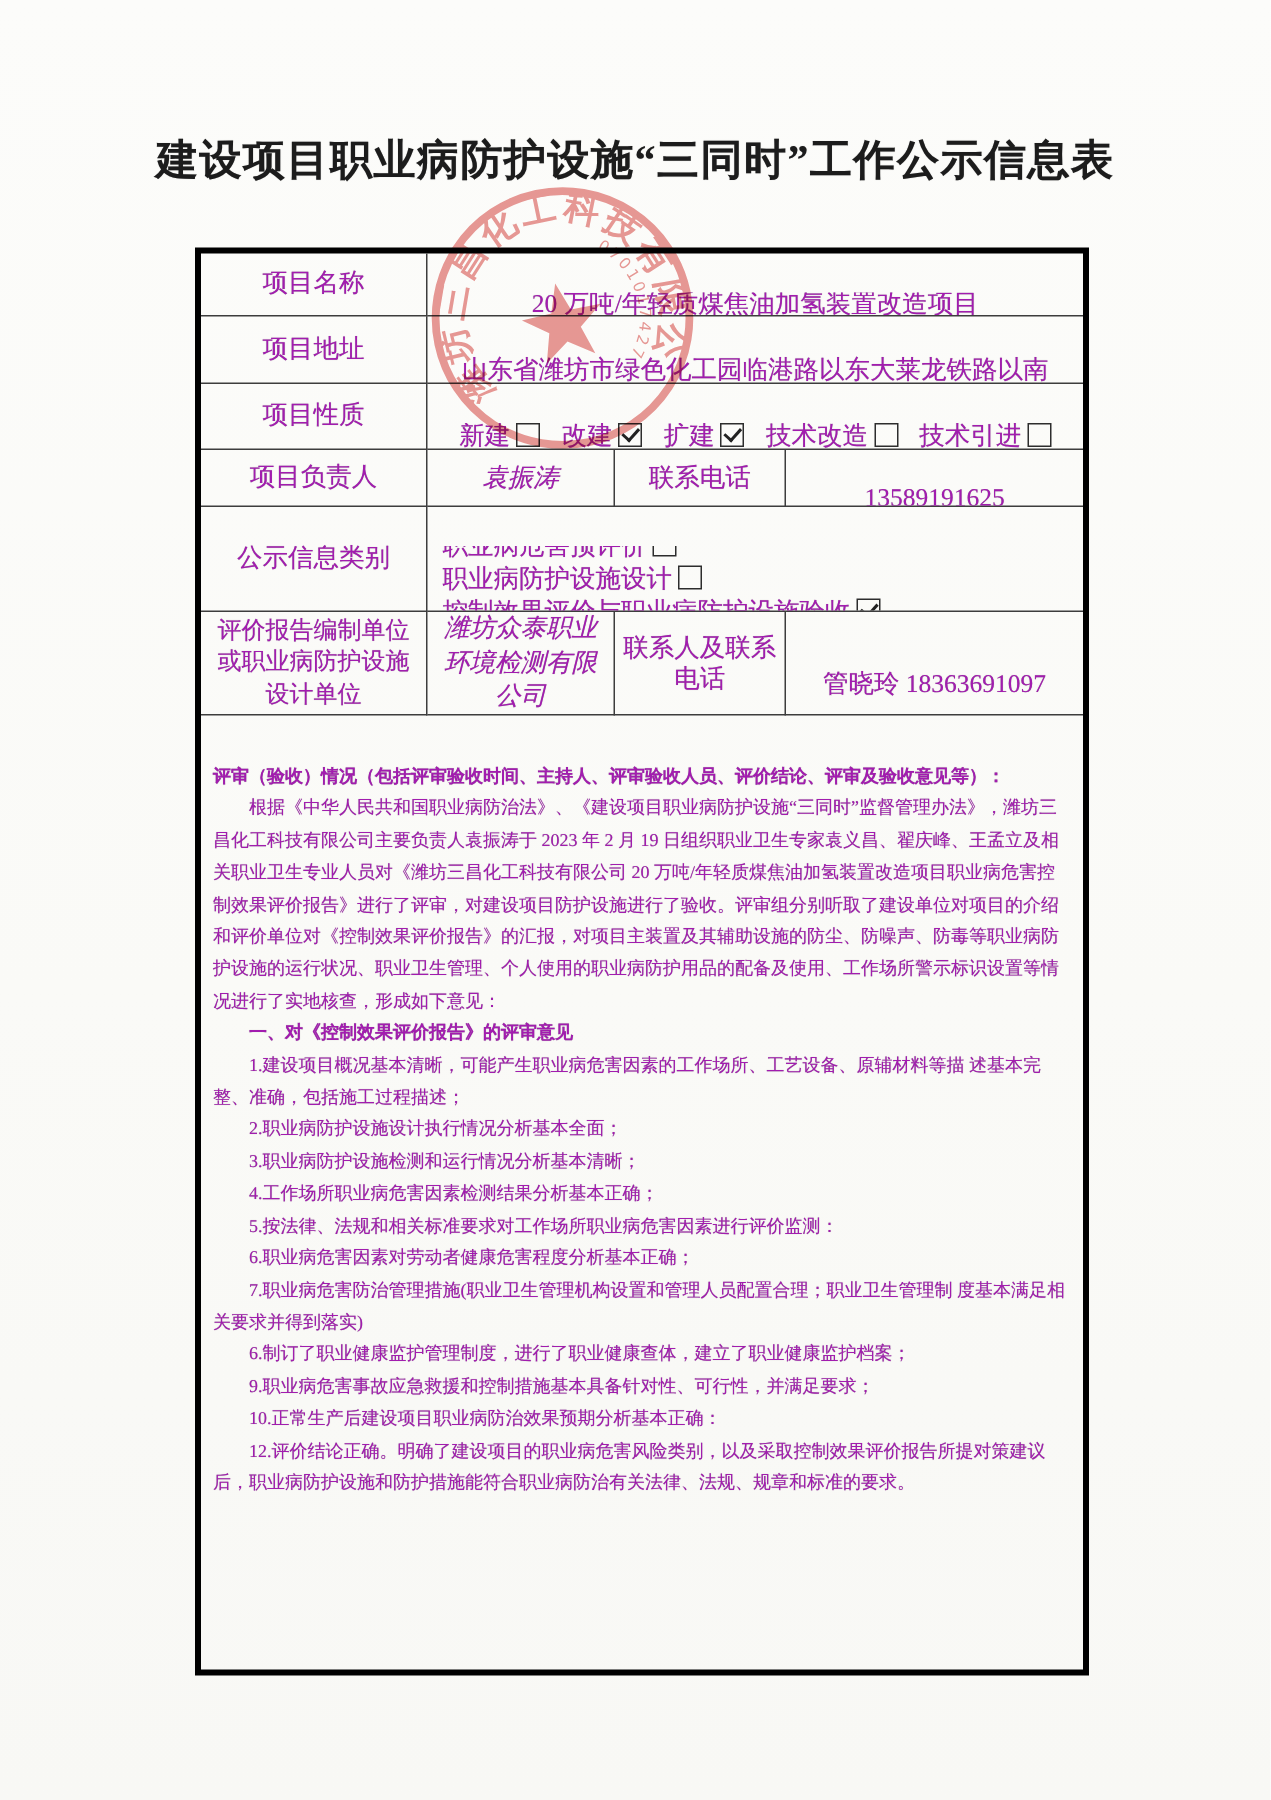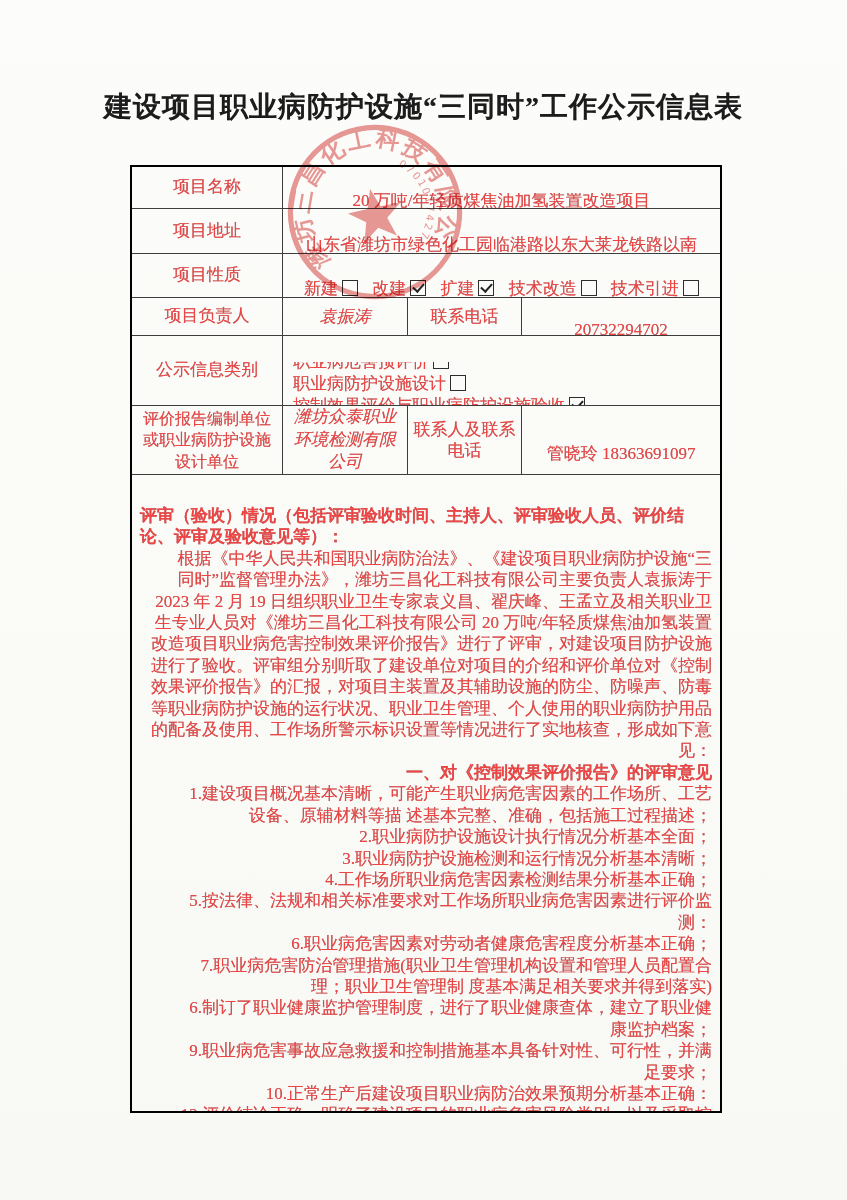--- a/index.html
+++ b/index.html
@@ -10,22 +10,22 @@
     position:relative;
   }
   .sheet{position:absolute;inset:0;}
   .doc-title{
     position:absolute;left:0;top:88px;width:100%;
     text-align:center;font-size:28px;font-weight:bold;letter-spacing:1px;
     color:#1c1c1c;
   }
   .tbl{
     position:absolute;left:130px;top:165px;width:588px;
-    border:2px solid #000000;
-    font-size:17px;color:#ef4444;
+    border:4px solid #000000;
+    font-size:17px;color:#a21caf;
   }
   .row{display:flex;box-sizing:border-box;}
   .c{
     box-sizing:border-box;
     border-right:1.5px solid #3d3d3d;
     border-bottom:1.5px solid #3d3d3d;
     display:flex;align-items:center;justify-content:center;
     text-align:center;
     overflow:hidden;
   }
@@ -53,26 +53,26 @@
     border-left:2px solid #222;border-bottom:2px solid #222;
     transform:rotate(-48deg);
   }
   .cats{
     flex:1;display:flex;flex-direction:column;justify-content:center;
     align-items:flex-start;padding:2px 10px;text-align:center;line-height:22px;
   }
   .bigcell{
     display:block;text-align:left;
     padding:4px 8px 2px 8px;
-    font-size:17px;line-height:21.4px;
+    font-size:12px;line-height:21.4px;
     height:610px;
   }
   .bigcell p{margin:0;}
   .bold{font-weight:bold;}
-  .indent{text-indent:2em;text-align:right;}
+  .indent{text-indent:2em;}
   .seal{
     position:absolute;left:281px;top:118px;width:188px;height:188px;
     opacity:.58;mix-blend-mode:multiply;pointer-events:none;
   }
   .soft{text-shadow:0 0 .5px rgba(40,40,40,.45);}
 </style>
 </head>
 <body>
 
 <div class="sheet">
@@ -99,21 +99,21 @@
         <span class="opt soft"><span>扩建</span><span class="cbx checked"></span></span>
         <span class="opt soft"><span>技术改造</span><span class="cbx"></span></span>
         <span class="opt soft"><span>技术引进</span><span class="cbx"></span></span>
       </div>
     </div>
 
     <div class="row h4">
       <div class="c lab soft">项目负责人</div>
       <div class="c w2 soft">袁振涛</div>
       <div class="c w3 soft">联系电话</div>
-      <div class="c val last soft">20732294702</div>
+      <div class="c val last soft">13589191625</div>
     </div>
 
     <div class="row h5">
       <div class="c lab soft">公示信息类别</div>
       <div class="c last cats">
         <span class="opt soft"><span>职业病危害预评价</span><span class="cbx"></span></span>
         <span class="opt soft"><span>职业病防护设施设计</span><span class="cbx"></span></span>
         <span class="opt soft"><span>控制效果评价与职业病防护设施验收</span><span class="cbx checked"></span></span>
       </div>
     </div>

